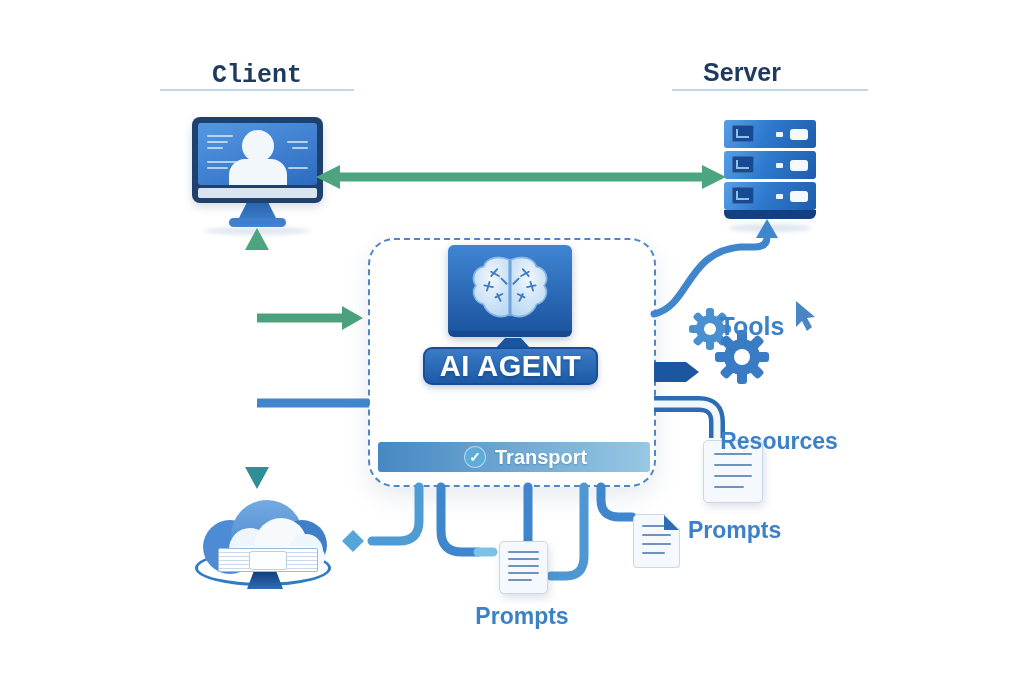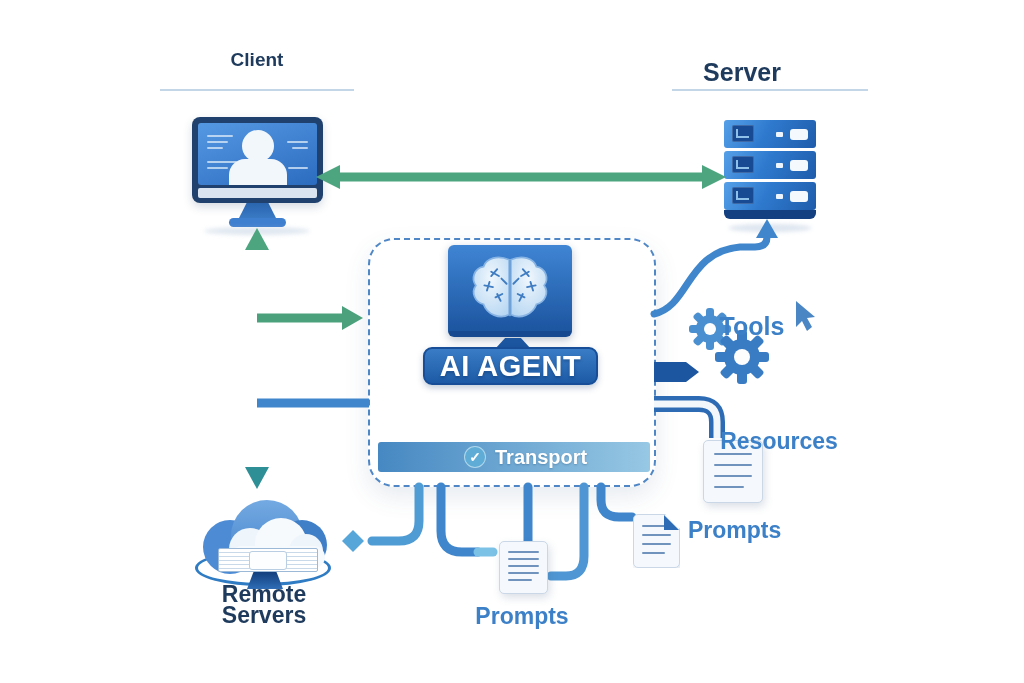--- a/index.html
+++ b/index.html
@@ -5,21 +5,21 @@
   *{box-sizing:border-box;margin:0;padding:0;}
   html,body{background:#ffffff;}
   .canvas{position:relative;width:1024px;height:683px;background:#ffffff;overflow:hidden;
           font-family:"Liberation Sans",sans-serif;}
 
   
   .lbl{position:absolute;font-weight:bold;white-space:nowrap;}
   .navy{color:#1e3a5c;}
   .bluetxt{color:#3c80c8;}
   .greentxt{color:#44a17a;}
-  .client-lbl{left:257px;top:49px;transform:translateX(-50%);font-size:19px;}
+  .client-lbl{left:257px;top:61px;transform:translateX(-50%);font-size:25px;font-family:Liberation Mono, monospace;}
   .server-lbl{left:742px;top:58px;transform:translateX(-50%);font-size:25px;}
   .rule{position:absolute;height:2px;background:#c3d6e8;}
   .rule-client{left:160px;top:89px;width:194px;}
   .rule-server{left:672px;top:89px;width:196px;}
   .dataflow-lbl{left:152px;top:340px;font-size:23px;}
   .tools-lbl{left:752px;top:284px;transform:translateX(-50%);font-size:25px;margin-top:28px;}
   .resources-lbl{left:779px;top:396px;transform:translateX(-50%);font-size:23px;margin-top:32px;}
   .prompts-r-lbl{left:688px;top:517px;font-size:23px;}
   .prompts-b-lbl{left:522px;top:603px;transform:translateX(-50%);font-size:23px;}
   .remote-lbl{left:264px;top:584px;transform:translateX(-50%);font-size:23px;line-height:21px;text-align:center;}
@@ -312,18 +312,14 @@
   </div>
 
   <div class="lbl navy client-lbl">Client</div>
   <div class="rule rule-client"></div>
   <div class="lbl navy server-lbl">Server</div>
   <div class="rule rule-server"></div>
   <div class="lbl bluetxt tools-lbl">Tools</div>
   <div class="lbl bluetxt resources-lbl">Resources</div>
   <div class="lbl bluetxt prompts-r-lbl">Prompts</div>
   <div class="lbl bluetxt prompts-b-lbl">Prompts</div>
-  <div class="lbl navy remote-lbl">
-    <span>Remote</span>
-    <span>Servers</span>
-  </div>
 
 </div>
 
 </body></html>

